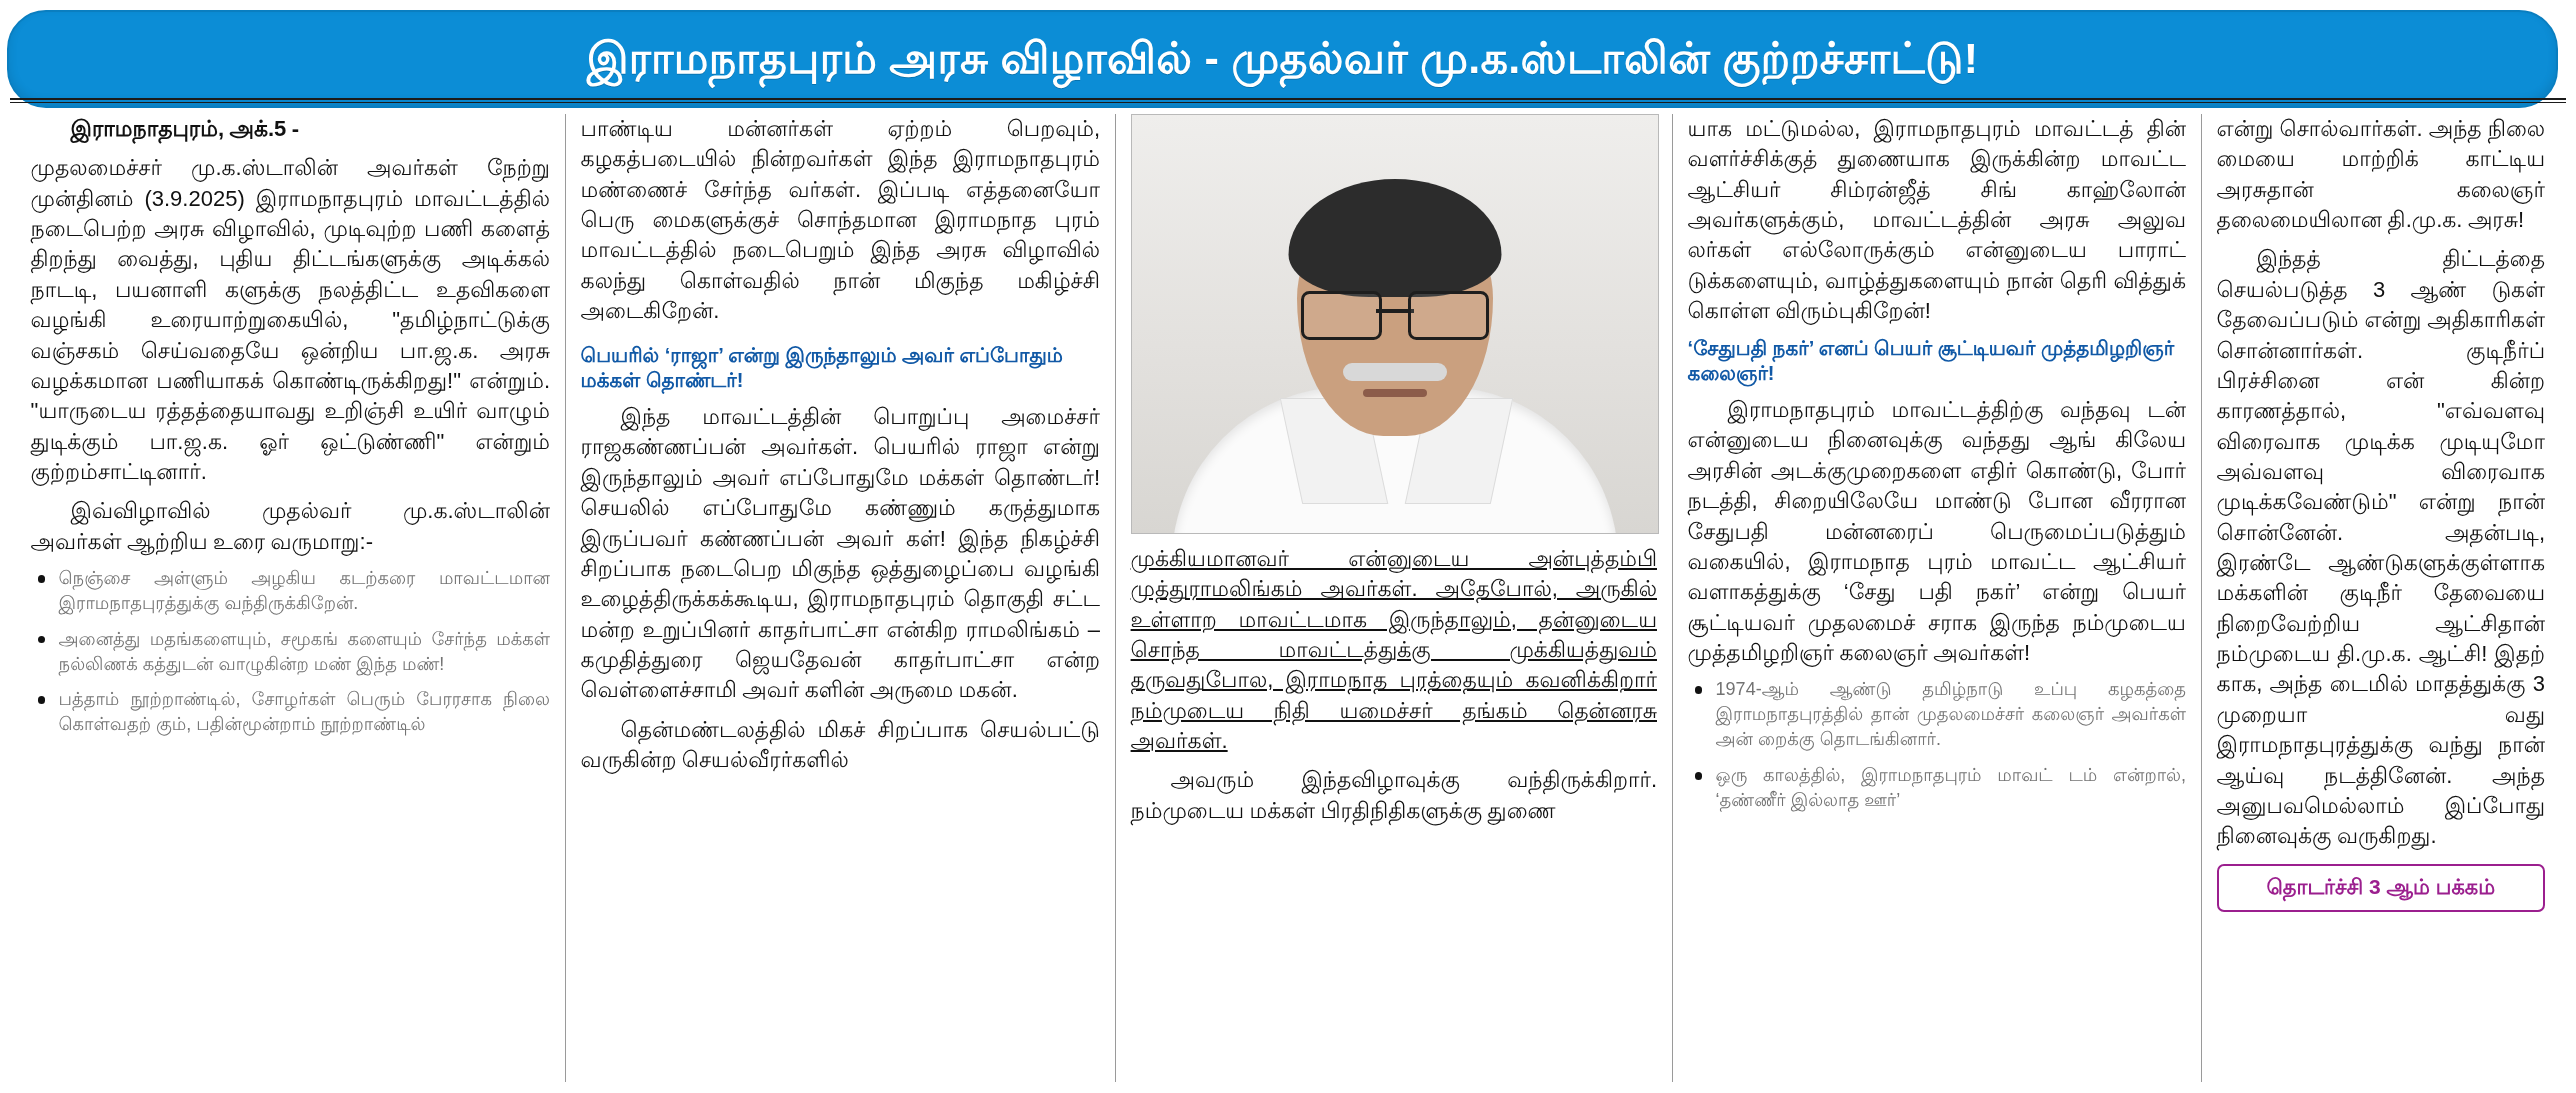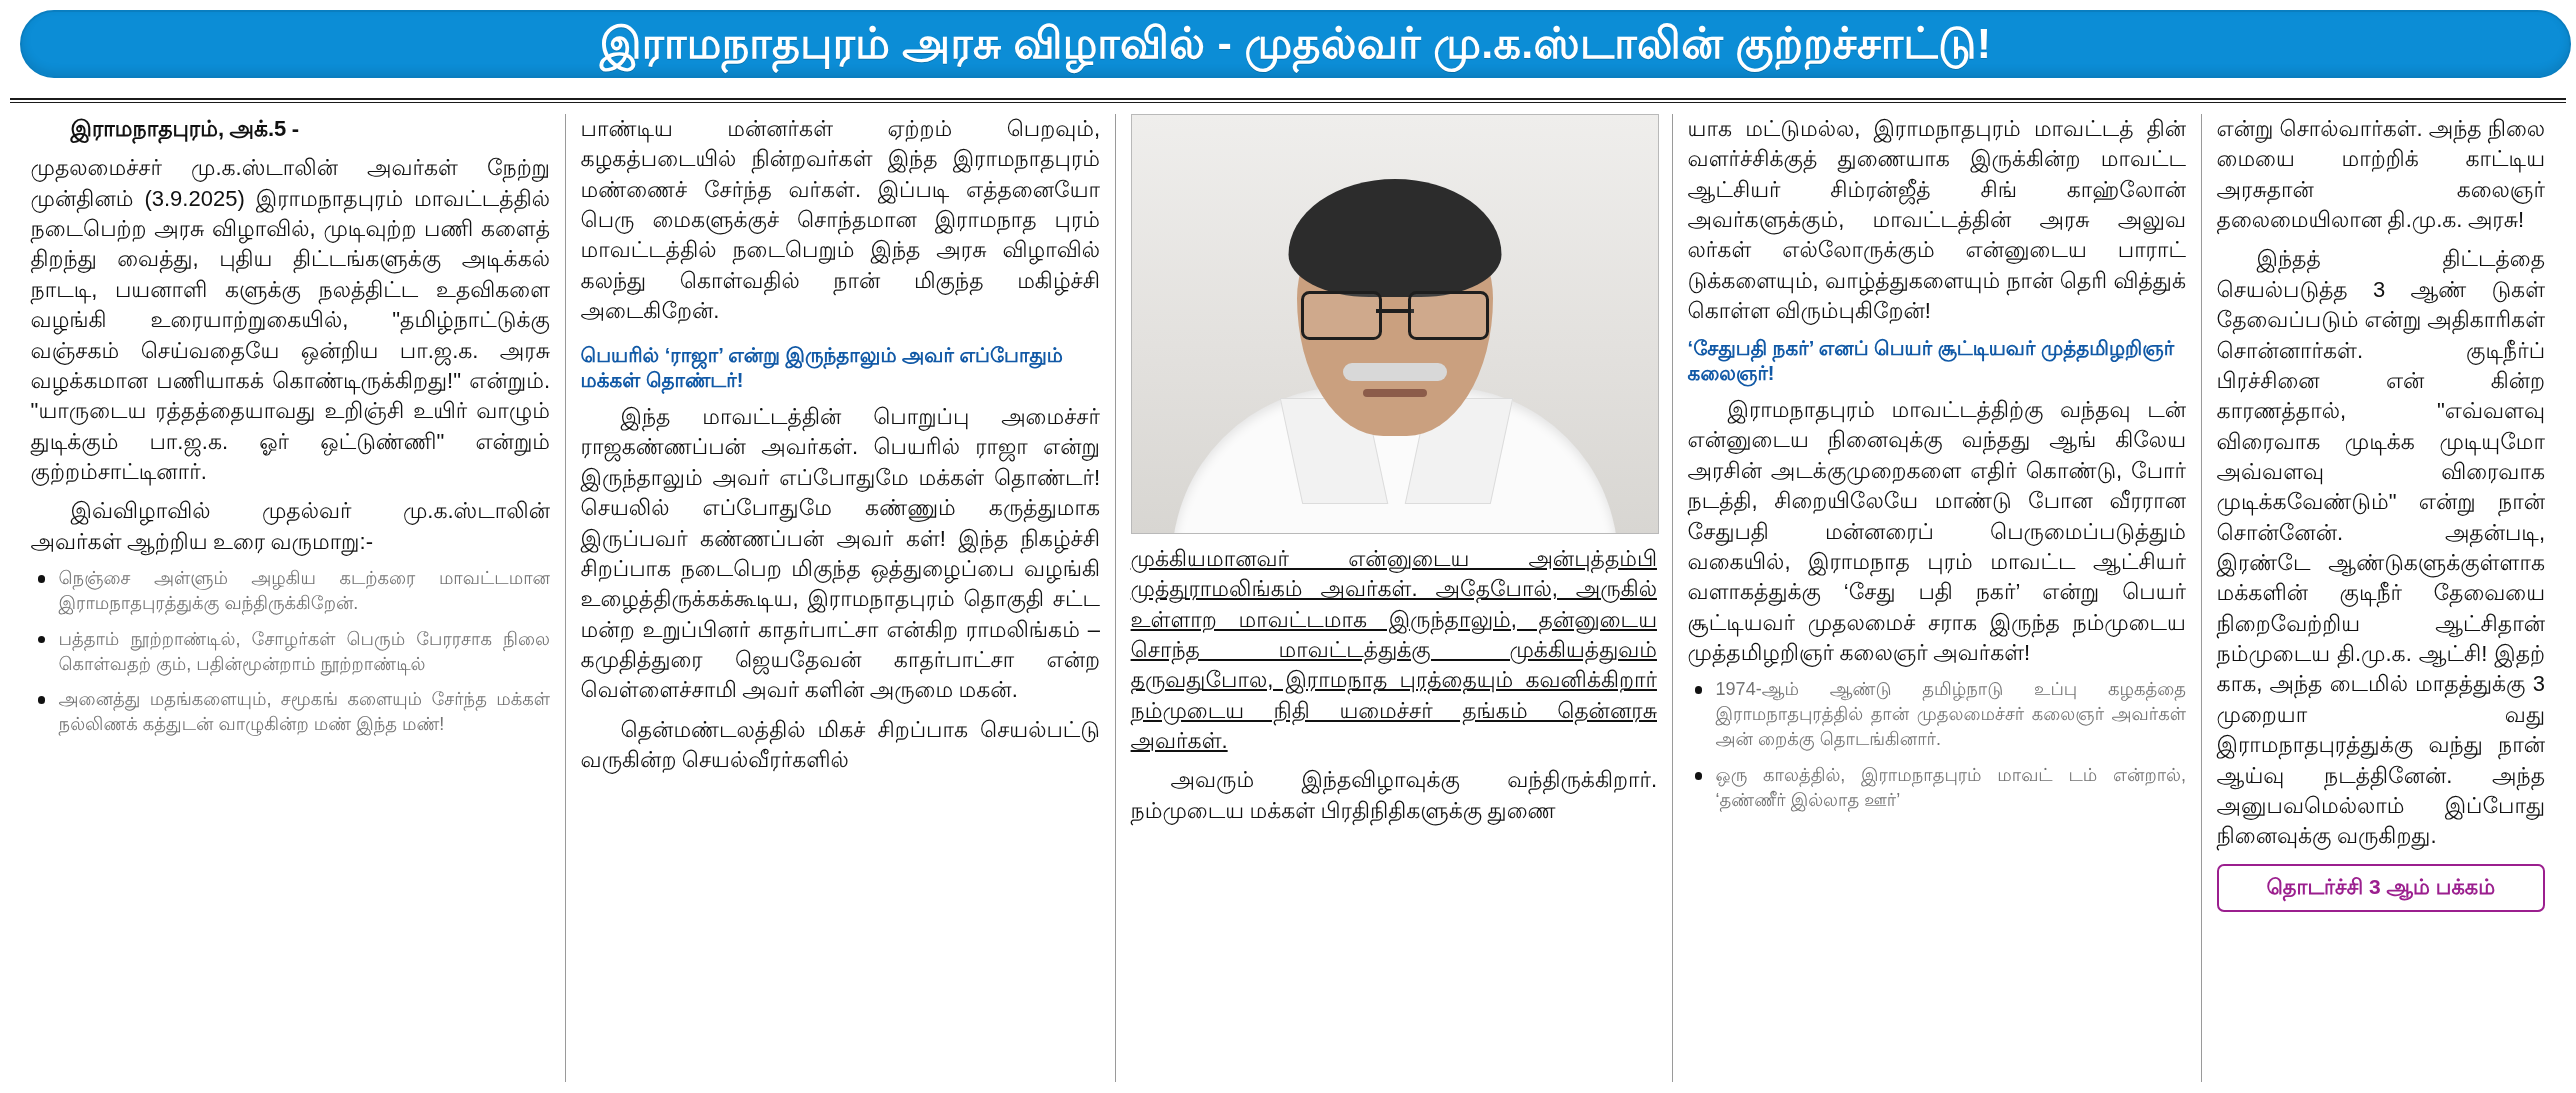--- a/index.html
+++ b/index.html
@@ -20,23 +20,23 @@
     height: 1094px;
     position: relative;
     box-sizing: border-box;
     padding: 0;
   }
 
   
   .headline-wrap {
     position: absolute;
     top: 9.8px;
-    left: 20px;
+    left: 7px;
     width: 2551px;
-    height: 68px;
+    height: 98px;
   }
   .headline-bar {
     width: 100%;
     height: 100%;
     background: #0c8dd6;
     border-radius: 39px / 39px;
     border: 2.1px solid #0a7ec0;
     display: flex;
     align-items: center;
     justify-content: center;
@@ -304,22 +304,22 @@
   <div class="columns">
 
     <div class="col col-1">
       <p class="body indent">
         <span class="dateline">இராமநாதபுரம், அக்.5 -</span>
       </p>
       <p class="body">முதலமைச்சர் மு.க.ஸ்டாலின் அவர்கள் நேற்று முன்தினம் (3.9.2025) இராமநாதபுரம் மாவட்டத்தில் நடைபெற்ற அரசு விழாவில், முடிவுற்ற பணி களைத் திறந்து வைத்து, புதிய திட்டங்களுக்கு அடிக்கல் நாடடி, பயனாளி களுக்கு நலத்திட்ட உதவிகளை வழங்கி உரையாற்றுகையில், "தமிழ்நாட்டுக்கு வஞ்சகம் செய்வதையே ஒன்றிய பா.ஜ.க. அரசு வழக்கமான பணியாகக் கொண்டிருக்கிறது!" என்றும். "யாருடைய ரத்தத்தையாவது உறிஞ்சி உயிர் வாழும் துடிக்கும் பா.ஜ.க. ஓர் ஒட்டுண்ணி" என்றும் குற்றம்சாட்டினார்.</p>
       <p class="body indent">இவ்விழாவில் முதல்வர் மு.க.ஸ்டாலின் அவர்கள் ஆற்றிய உரை வருமாறு:-</p>
       <ul class="bullets">
         <li>நெஞ்சை அள்ளும் அழகிய கடற்கரை மாவட்டமான இராமநாதபுரத்துக்கு வந்திருக்கிறேன்.</li>
+        <li>அனைத்து மதங்களையும், சமூகங் களையும் சேர்ந்த மக்கள் நல்லிணக் கத்துடன் வாழுகின்ற மண் இந்த மண்!</li>
         <li>பத்தாம் நூற்றாண்டில், சோழர்கள் பெரும் பேரரசாக நிலை கொள்வதற் கும், பதின்மூன்றாம் நூற்றாண்டில்</li>
-        <li>அனைத்து மதங்களையும், சமூகங் களையும் சேர்ந்த மக்கள் நல்லிணக் கத்துடன் வாழுகின்ற மண் இந்த மண்!</li>
       </ul>
       <div class="col-divider"></div>
     </div>
 
     <div class="col col-2">
       <p class="body">பாண்டிய மன்னர்கள் ஏற்றம் பெறவும், கழகத்படையில் நின்றவர்கள் இந்த இராமநாதபுரம் மண்ணைச் சேர்ந்த வர்கள். இப்படி எத்தனையோ பெரு மைகளுக்குச் சொந்தமான இராமநாத புரம் மாவட்டத்தில் நடைபெறும் இந்த அரசு விழாவில் கலந்து கொள்வதில் நான் மிகுந்த மகிழ்ச்சி அடைகிறேன்.</p>
       <div class="subhead left">பெயரில் ‘ராஜா’ என்று இருந்தாலும் அவர் எப்போதும் மக்கள் தொண்டர்!</div>
       <p class="body indent">இந்த மாவட்டத்தின் பொறுப்பு அமைச்சர் ராஜகண்ணப்பன் அவர்கள். பெயரில் ராஜா என்று இருந்தாலும் அவர் எப்போதுமே மக்கள் தொண்டர்! செயலில் எப்போதுமே கண்ணும் கருத்துமாக இருப்பவர் கண்ணப்பன் அவர் கள்! இந்த நிகழ்ச்சி சிறப்பாக நடைபெற மிகுந்த ஒத்துழைப்பை வழங்கி உழைத்திருக்கக்கூடிய, இராமநாதபுரம் தொகுதி சட்ட மன்ற உறுப்பினர் காதர்பாட்சா என்கிற ராமலிங்கம் – கமுதித்துரை ஜெயதேவன் காதர்பாட்சா என்ற வெள்ளைச்சாமி அவர் களின் அருமை மகன்.</p>
       <p class="body indent">தென்மண்டலத்தில் மிகச் சிறப்பாக செயல்பட்டு வருகின்ற செயல்வீரர்களில்</p>
       <div class="col-divider"></div>

